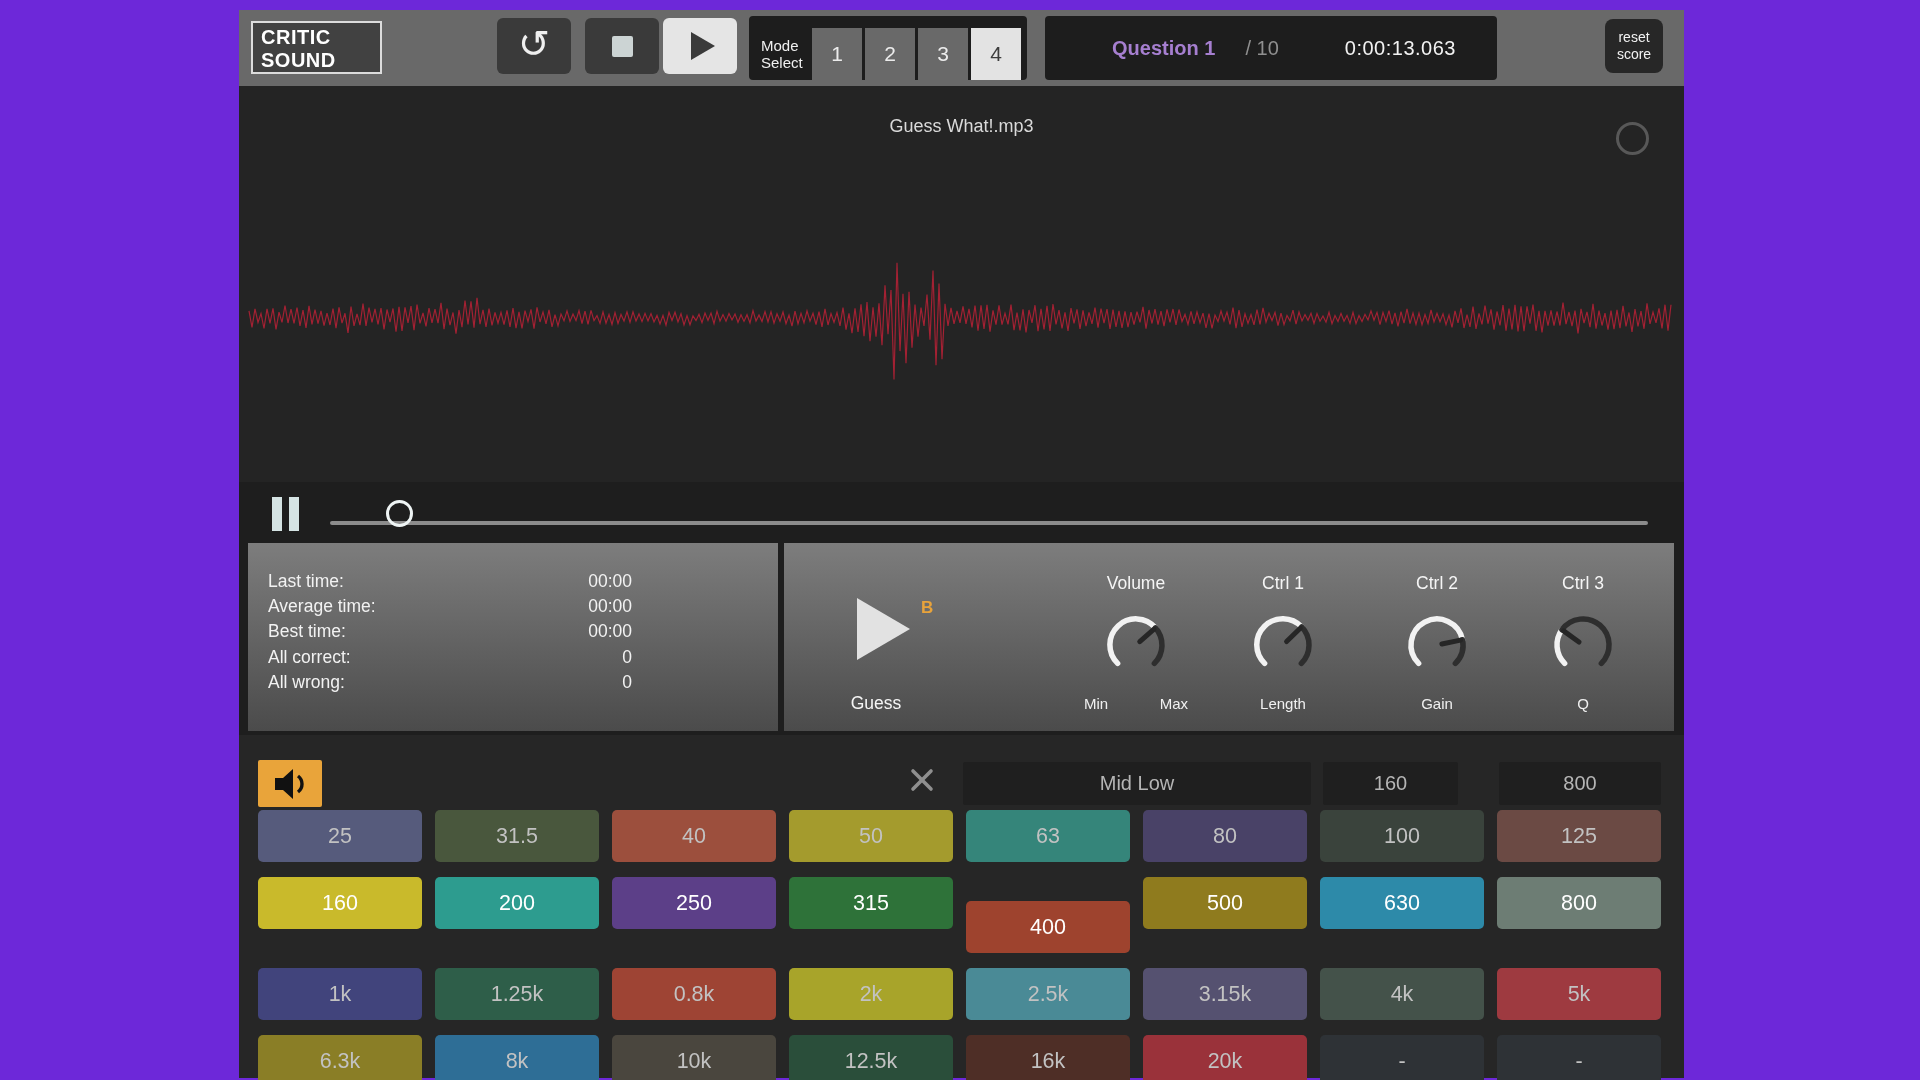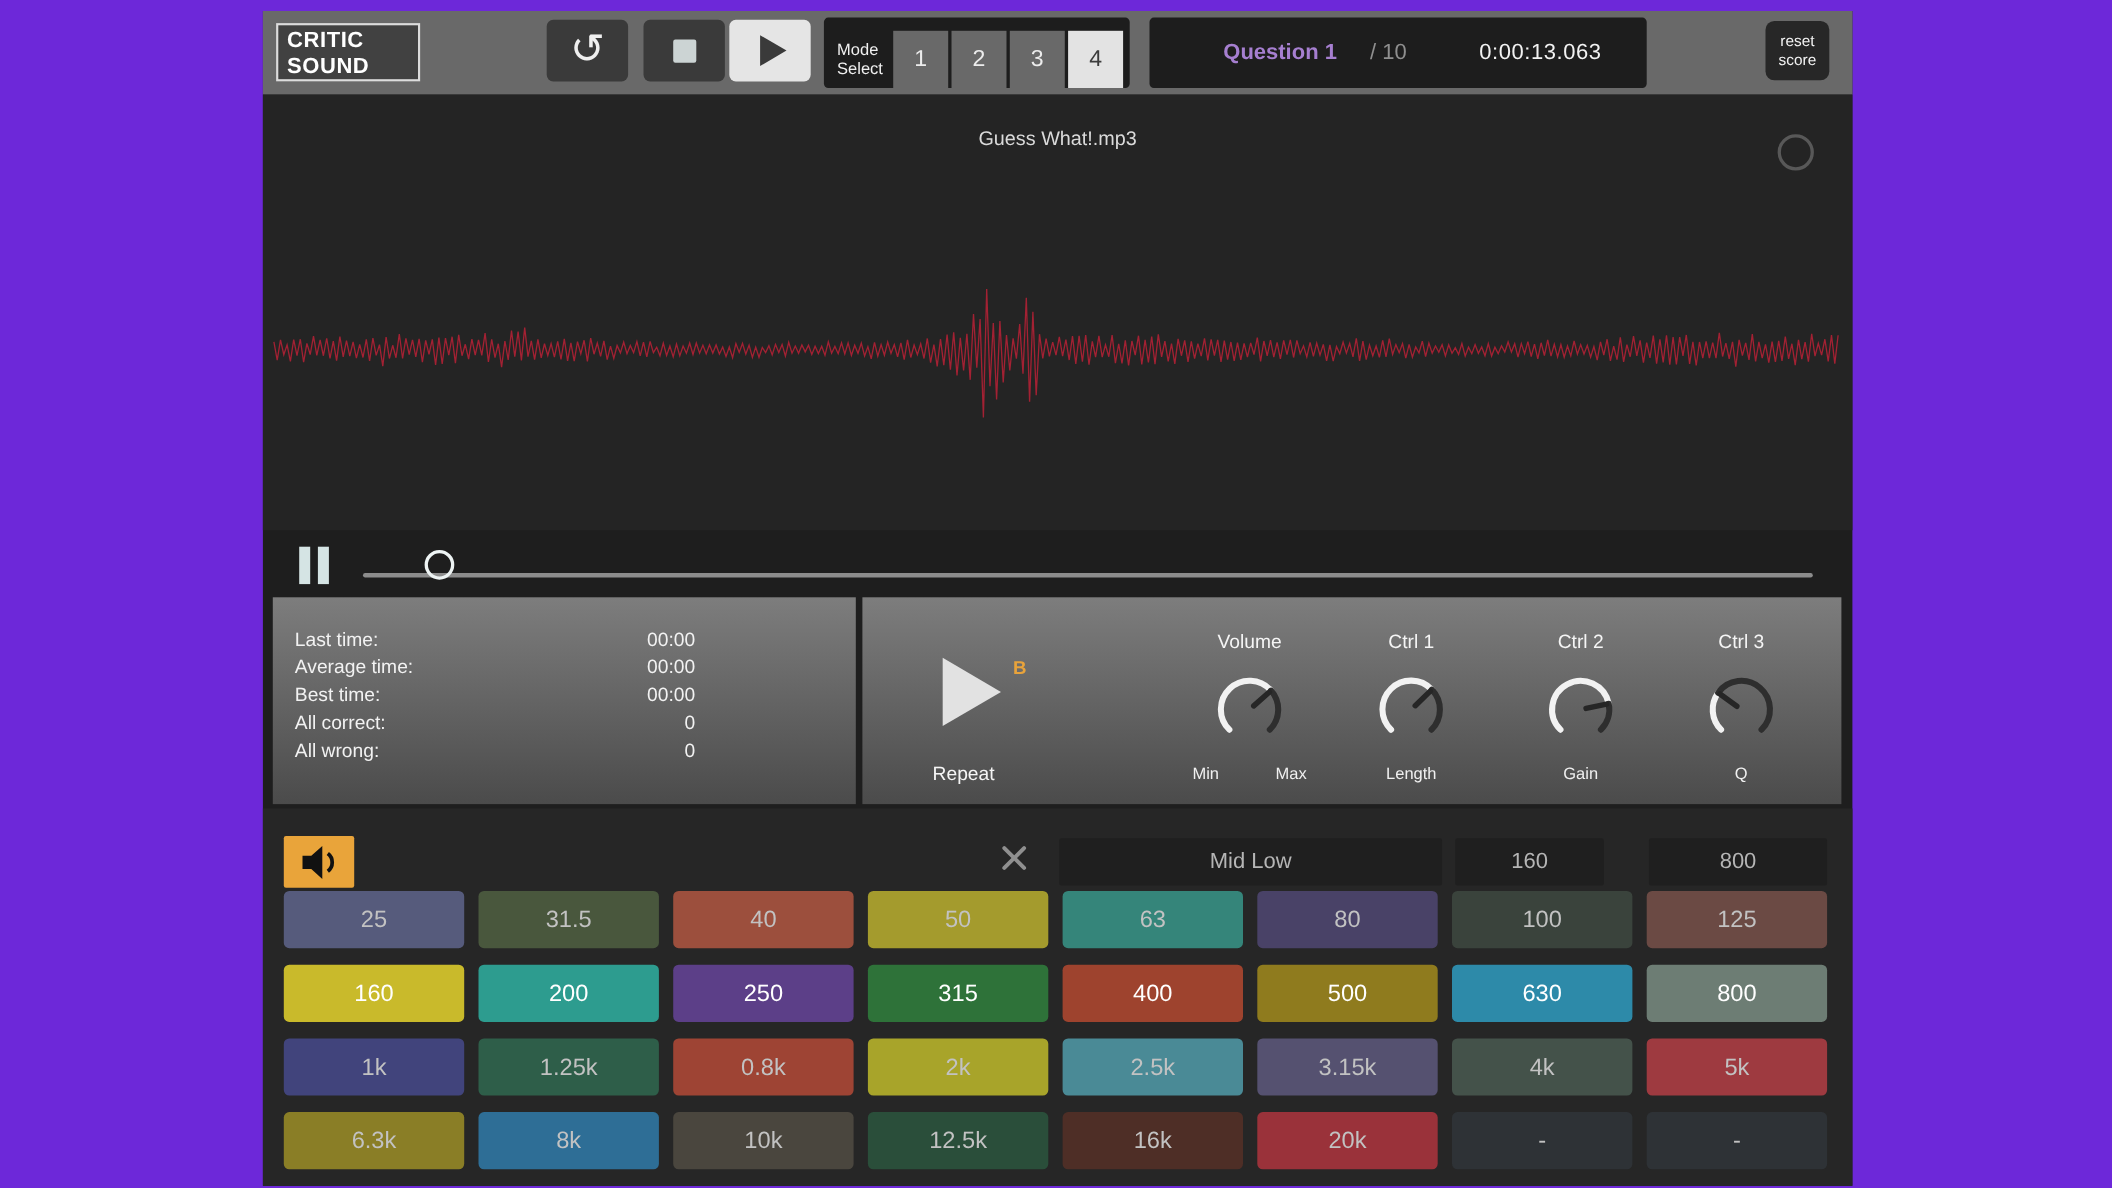--- a/index.html
+++ b/index.html
@@ -160,21 +160,21 @@
           <div class="row">
             <span>All wrong:</span>
             <span>0</span>
           </div>
         </div>
     </div>
 
     <div class="panel right">
       <div class="repeat-tri"></div>
       <div class="repeat-badge">B</div>
-      <div class="repeat-label">Repeat</div>
+      <div class="repeat-label">Guess</div>
       <div id="knobs">
           <div class="knob-title" style="left: 282px;">Volume</div>
           <svg width="76" height="76" class="knob-svg" style="left: 314px;">
             <path d="M 19.62 56.38 A 26 26 0 1 1 57.50 20.81" fill="none" stroke="#f2f2f2" stroke-width="5.5" stroke-linecap="round"></path>
             <path d="M 57.50 20.81 A 26 26 0 0 1 56.38 56.38" fill="none" stroke="#2e2e2e" stroke-width="5.5" stroke-linecap="round"></path>
             <line x1="41.75" y1="34.69" x2="56.00" y2="22.13" stroke="#262626" stroke-width="5" stroke-linecap="round"></line>
           </svg>
           <div class="knob-labels dual" style="left: 300px;">
             <span>Min</span>
             <span>Max</span>
@@ -229,21 +229,21 @@
           <div class="freq-btn" style="background: rgb(156, 79, 61);">40</div>
           <div class="freq-btn" style="background: rgb(164, 155, 45);">50</div>
           <div class="freq-btn" style="background: rgb(53, 133, 122);">63</div>
           <div class="freq-btn" style="background: rgb(73, 66, 103);">80</div>
           <div class="freq-btn" style="background: rgb(58, 67, 60);">100</div>
           <div class="freq-btn" style="background: rgb(107, 74, 68);">125</div>
           <div class="freq-btn on" style="background: rgb(201, 186, 43);">160</div>
           <div class="freq-btn on" style="background: rgb(45, 156, 143);">200</div>
           <div class="freq-btn on" style="background: rgb(92, 63, 136);">250</div>
           <div class="freq-btn on" style="background: rgb(46, 114, 57);">315</div>
-          <div class="freq-btn on" style="background: rgb(158, 67, 46);">400</div>
+          <div class="freq-btn on" style="background: rgb(158, 67, 46); margin-top: 24px;">400</div>
           <div class="freq-btn on" style="background: rgb(143, 123, 30);">500</div>
           <div class="freq-btn on" style="background: rgb(45, 138, 169);">630</div>
           <div class="freq-btn on" style="background: rgb(109, 125, 116);">800</div>
           <div class="freq-btn" style="background: rgb(65, 68, 124);">1k</div>
           <div class="freq-btn" style="background: rgb(46, 94, 73);">1.25k</div>
           <div class="freq-btn" style="background: rgb(158, 68, 52);">0.8k</div>
           <div class="freq-btn" style="background: rgb(168, 164, 42);">2k</div>
           <div class="freq-btn" style="background: rgb(74, 138, 150);">2.5k</div>
           <div class="freq-btn" style="background: rgb(85, 81, 112);">3.15k</div>
           <div class="freq-btn" style="background: rgb(68, 82, 74);">4k</div>

